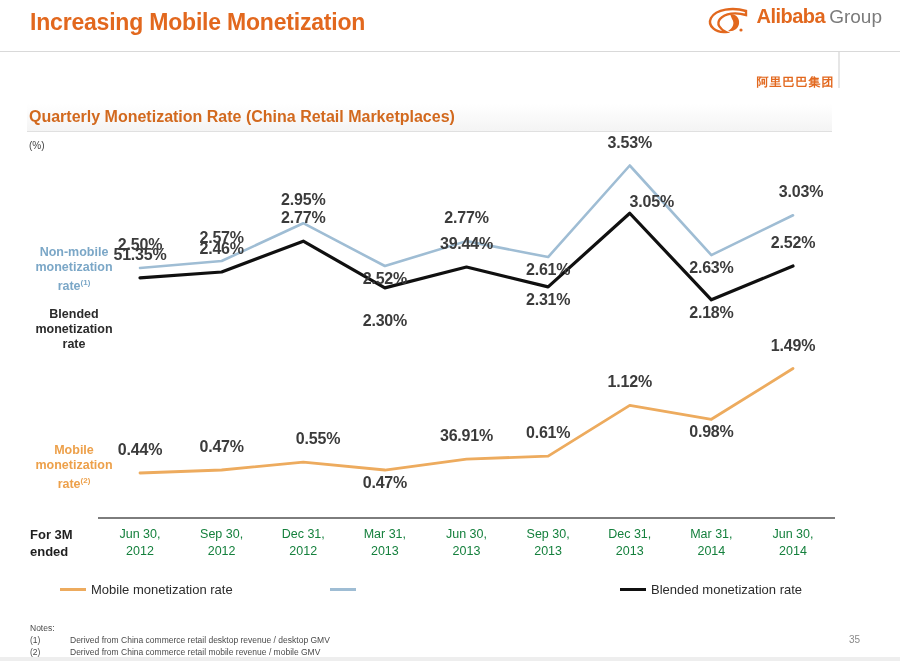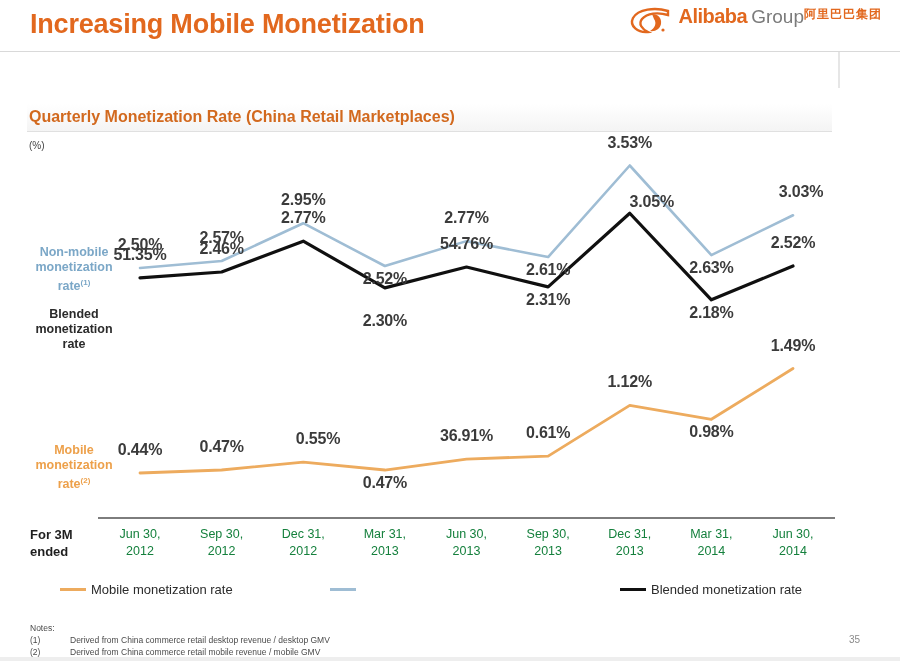--- a/index.html
+++ b/index.html
@@ -18,21 +18,21 @@
 
   
   #slide-header {
     position: absolute;
     left: 0; top: 0;
     width: 900px; height: 52px;
   }
   #page-title {
     position: absolute;
     left: 30px; top: 9px;
-    font-size: 27px;
+    font-size: 23px;
     font-weight: bold;
     color: #e2681e;
     letter-spacing: -0.2px;
     white-space: nowrap;
   }
   #header-rule {
     position: absolute;
     left: 0; top: 51px;
     width: 900px; height: 1px;
     background: #d9d9d9;
@@ -44,22 +44,23 @@
     display: flex;
     align-items: flex-start;
   }
   #brand-mark {
     width: 46px; height: 30px;
     margin-right: 4px;
     flex: none;
   }
   #brand-text-wrap {
     display: flex;
-    flex-direction: row;
+    flex-direction: column;
     line-height: 1;
+    gap: 48px;
   }
   #brand-text-row { white-space: nowrap; }
   #brand-name {
     font-size: 20px; font-weight: bold; color: #e2681e;
     letter-spacing: -0.5px;
   }
   #brand-suffix {
     font-size: 19px; color: #7b7b7b; margin-left: 4px;
   }
   #brand-cn {
@@ -248,21 +249,21 @@
     <div class="dlabel" style="left: 384.875px; top: 270.01px;">2.52%</div>
     <div class="dlabel" style="left: 466.5px; top: 209.131px;">2.77%</div>
     <div class="dlabel" style="left: 548.125px; top: 261.053px;">2.61%</div>
     <div class="dlabel" style="left: 629.75px; top: 133.5px;">3.53%</div>
     <div class="dlabel" style="left: 711.375px; top: 259.063px;">2.63%</div>
     <div class="dlabel" style="left: 793px; top: 183.257px; margin-left: 8px;">3.03%</div>
     <div class="dlabel" style="left: 140px; top: 245.951px;">51.35%</div>
     <div class="dlabel" style="left: 221.625px; top: 239.981px;">2.46%</div>
     <div class="dlabel" style="left: 303.25px; top: 209.131px;">2.77%</div>
     <div class="dlabel" style="left: 384.875px; top: 291.903px; margin-top: 20px;">2.30%</div>
-    <div class="dlabel" style="left: 466.5px; top: 235.005px;">54.76%</div>
+    <div class="dlabel" style="left: 466.5px; top: 235.005px;">39.44%</div>
     <div class="dlabel" style="left: 548.125px; top: 290.908px;">2.31%</div>
     <div class="dlabel" style="left: 629.75px; top: 193px; padding-left: 44px;">3.05%</div>
     <div class="dlabel" style="left: 711.375px; top: 303.845px;">2.18%</div>
     <div class="dlabel" style="left: 793px; top: 234.01px;">2.52%</div>
     <div class="dlabel" style="left: 140px; top: 441px;">0.44%</div>
     <div class="dlabel" style="left: 221.625px; top: 438.015px;">0.47%</div>
     <div class="dlabel" style="left: 318px; top: 430.053px;">0.55%</div>
     <div class="dlabel" style="left: 384.875px; top: 474.015px;">0.47%</div>
     <div class="dlabel" style="left: 466.5px; top: 427.068px;">36.91%</div>
     <div class="dlabel" style="left: 548.125px; top: 424.083px;">0.61%</div>

